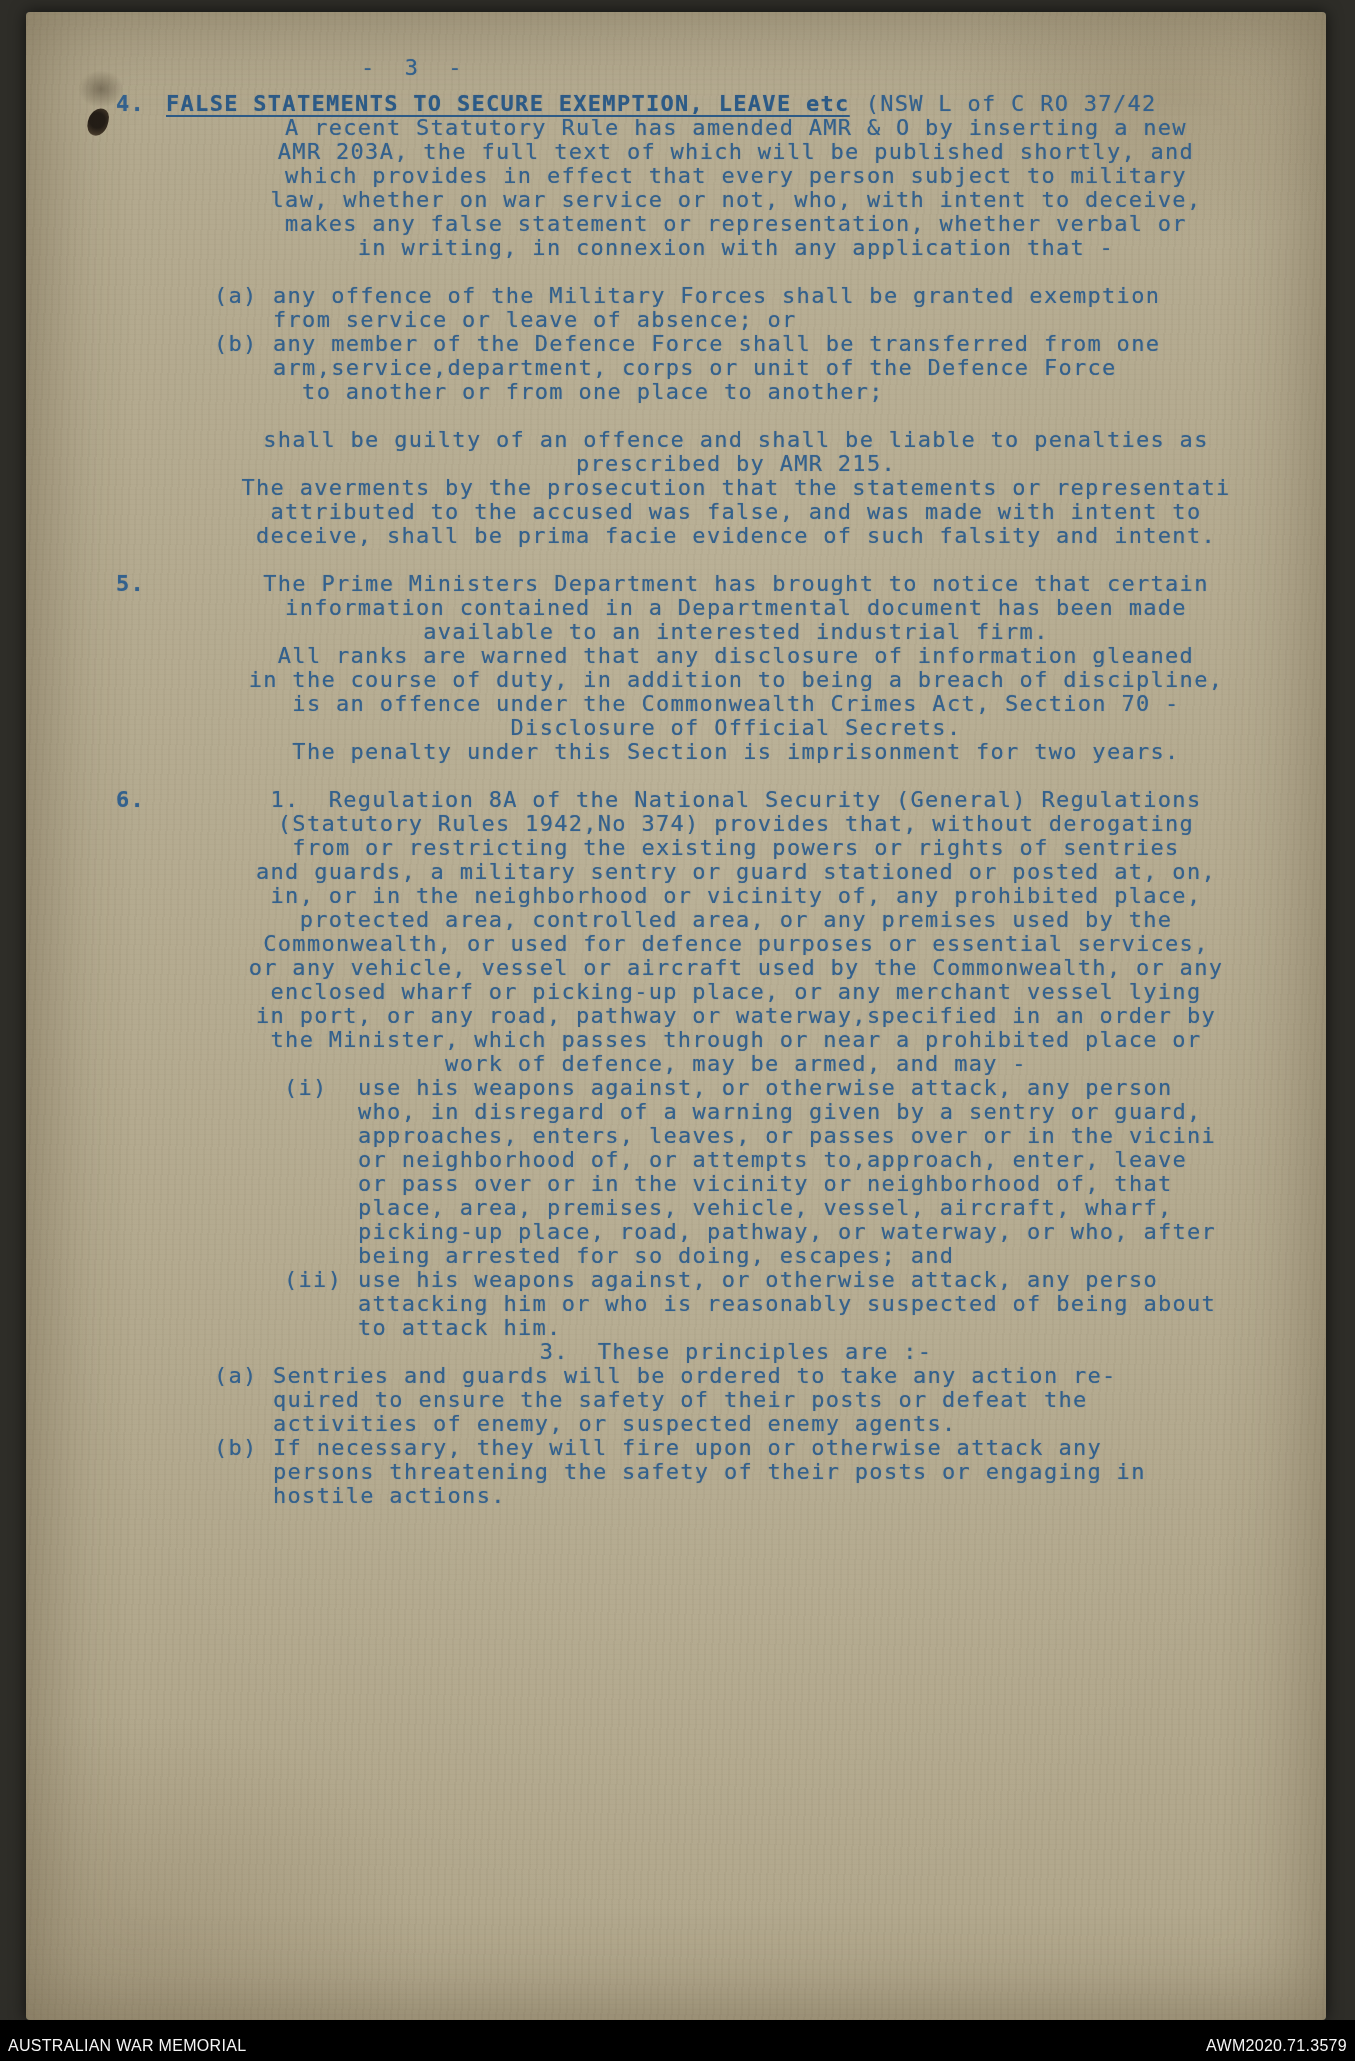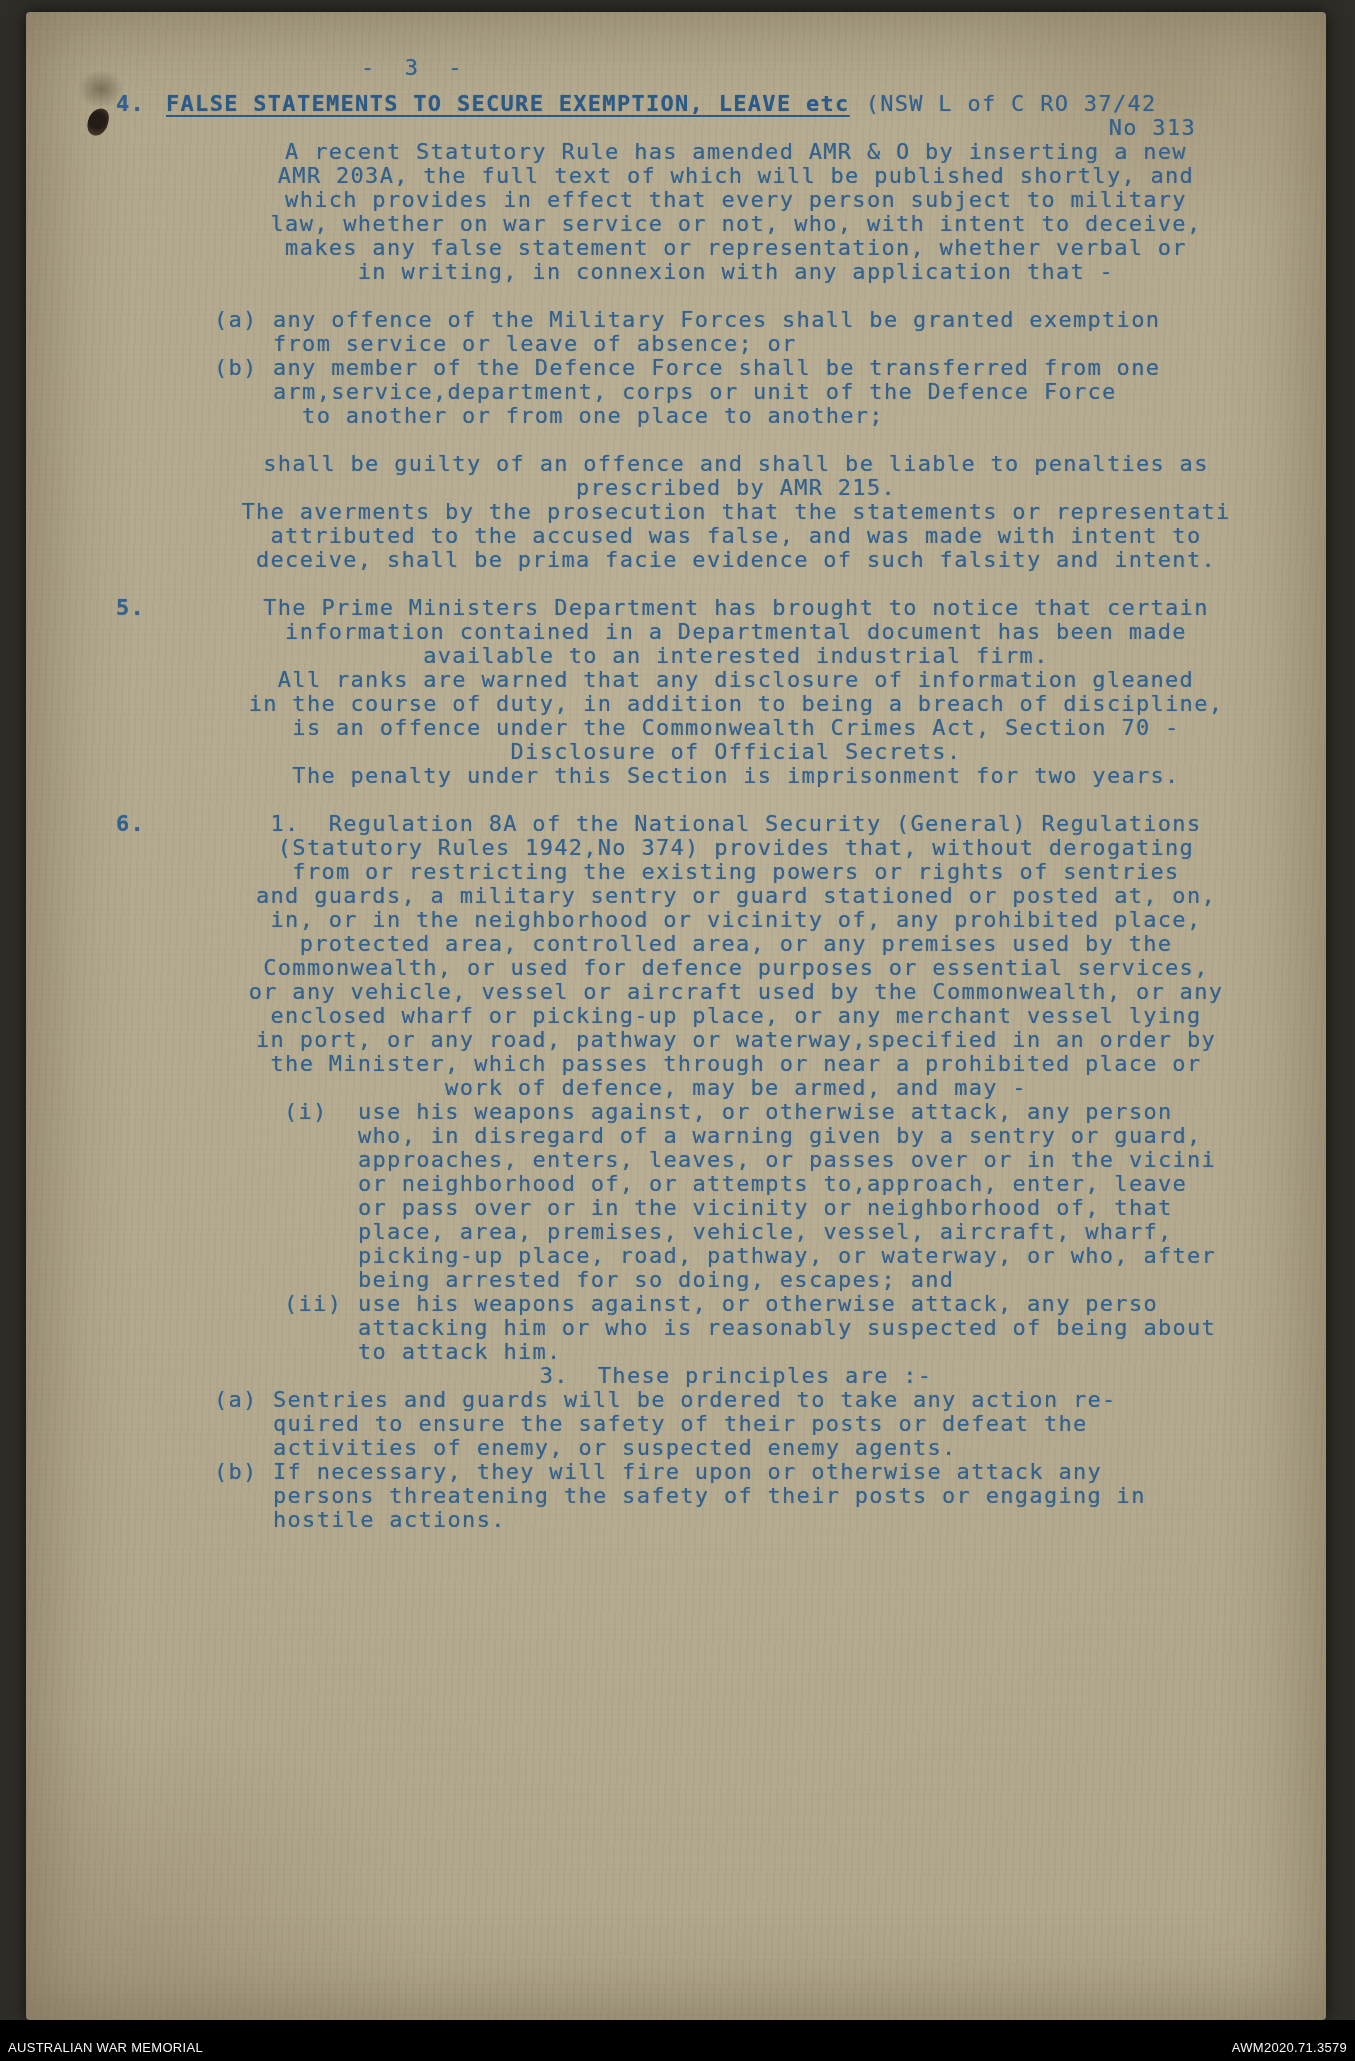--- a/index.html
+++ b/index.html
@@ -79,42 +79,41 @@
   .hang-deep .hang-label { flex: 0 0 74px; }
 
   
   .footer {
     position: absolute; left: 0; right: 0; bottom: 0;
     height: 41px;
     background: #000;
     display: flex; justify-content: space-between; align-items: flex-end;
     padding: 0 8px 6px 8px;
     font-family: "Liberation Sans", sans-serif;
-    font-size: 13px;
+    font-size: 16px;
     letter-spacing: .3px;
     color: #f5f5f5;
   }
 </style>
 </head>
 <body>
 
 <div class="stage">
 
   <div class="paper">
     <div class="smudge"></div>
     <div class="blot"></div>
 
     <div class="content">
 
       <div class="page-number">-  3  -</div>
 
       <section class="doc-section">
         <span class="sec-num">4.</span>
         <div class="sec-head"><span class="sec-title">FALSE STATEMENTS TO SECURE EXEMPTION, LEAVE etc</span><span class="sec-ref">(NSW L of C RO 37/42</span></div>
-        <div class="sec-ref2">No 313</div>
         <div class="para">A recent Statutory Rule has amended AMR &amp; O by inserting a new
 AMR 203A, the full text of which will be published shortly, and
 which provides in effect that every person subject to military
 law, whether on war service or not, who, with intent to deceive,
 makes any false statement or representation, whether verbal or
 in writing, in connexion with any application that -</div>
         <div class="hang gap-above">
           <span class="hang-label">(a)</span>
           <span class="hang-text">any offence of the Military Forces shall be granted exemption
 from service or leave of absence; or</span>

